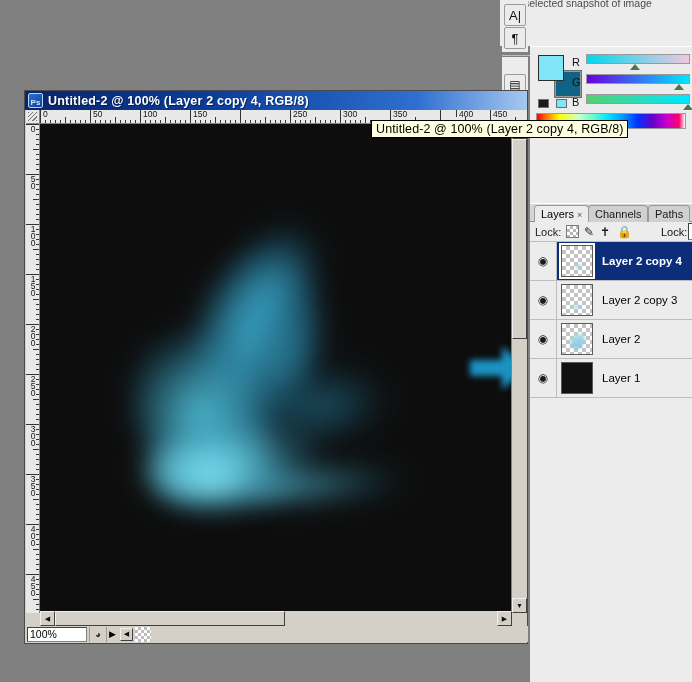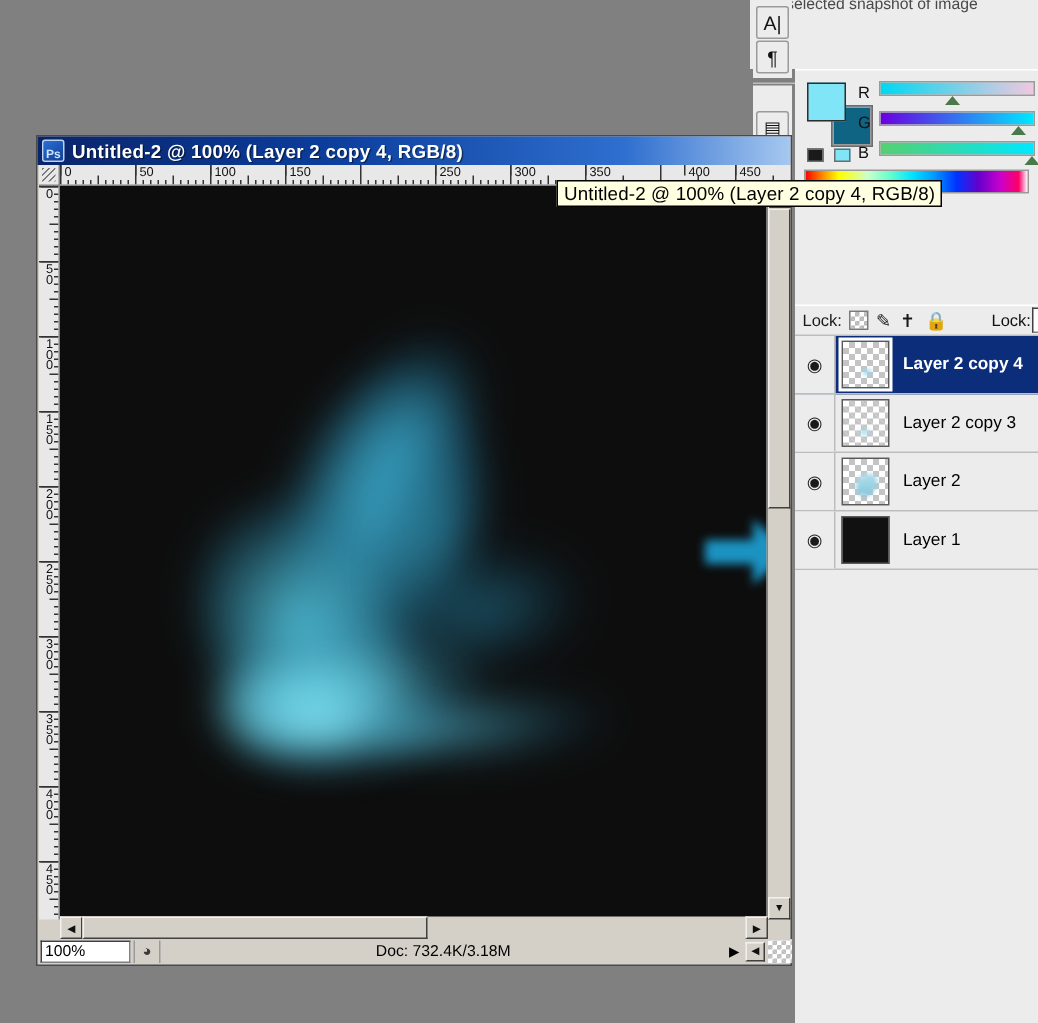--- a/index.html
+++ b/index.html
@@ -221,20 +221,31 @@
         <div class="slider" style="left:56px; top:47px; width:104px;
              background:linear-gradient(to right,#55d070,#00e8ff);"></div>
         <div class="slider-mark" style="left:153px; top:57px;"></div>
       </div>
 
       <div class="spectrum" style="top:66px; width:150px;"></div>
       <div style="height:92px;"></div>
     </div>
 
     <div class="panel" style="margin-top:4px;">
+      <div class="tabrow">
+        <div class="ptab active" style="left:4px;">
+          <span>Layers</span><span class="x">×</span>
+        </div>
+        <div class="ptab" style="left:58px;">
+          <span>Channels</span>
+        </div>
+        <div class="ptab" style="left:118px;">
+          <span>Paths</span>
+        </div>
+      </div>
 
 
       <div class="lock-row">
         <div class="lock-btn" style="left:5px; top:4px;">Lock:</div>
         <div class="lock-chk" style="left:36px; top:3px;"></div>
         <div class="lock-btn" style="left:54px; top:3px; font-size:12px;">✎</div>
         <div class="lock-btn" style="left:70px; top:3px; font-size:12px;">✝</div>
         <div class="lock-btn" style="left:87px; top:3px; font-size:12px;">🔒</div>
         <div class="op-lbl" style="left:131px; top:4px;">Lock:</div>
         <div class="num-in" style="left:158px; top:1px; width:16px;">1</div>
@@ -555,21 +566,20 @@
 
     <div class="hscroll" style="width:472px;">
       <div class="sb-arrow" style="left:0; top:0; width:15px; height:15px;">◀</div>
       <div class="sb-thumb" style="left:15px; top:0; width:230px; height:15px;"></div>
       <div class="sb-arrow" style="right:0; top:0; width:15px; height:15px;">▶</div>
     </div>
 
     <div class="statusbar">
       <div class="zoom-box">100%</div>
       <div class="sb-icon">◕</div>
-      <div class="doc-info">Doc: 732.4K/3.18M</div>
       <div class="sb-play">▶</div>
       <div class="sb-minibtn">◀</div>
       <div class="sb-grip"></div>
     </div>
   </div>
 
   <div class="tooltip" style="left:371px; top:120px;">Untitled-2 @ 100% (Layer 2 copy 4, RGB/8)</div>
 
 </div>
 

